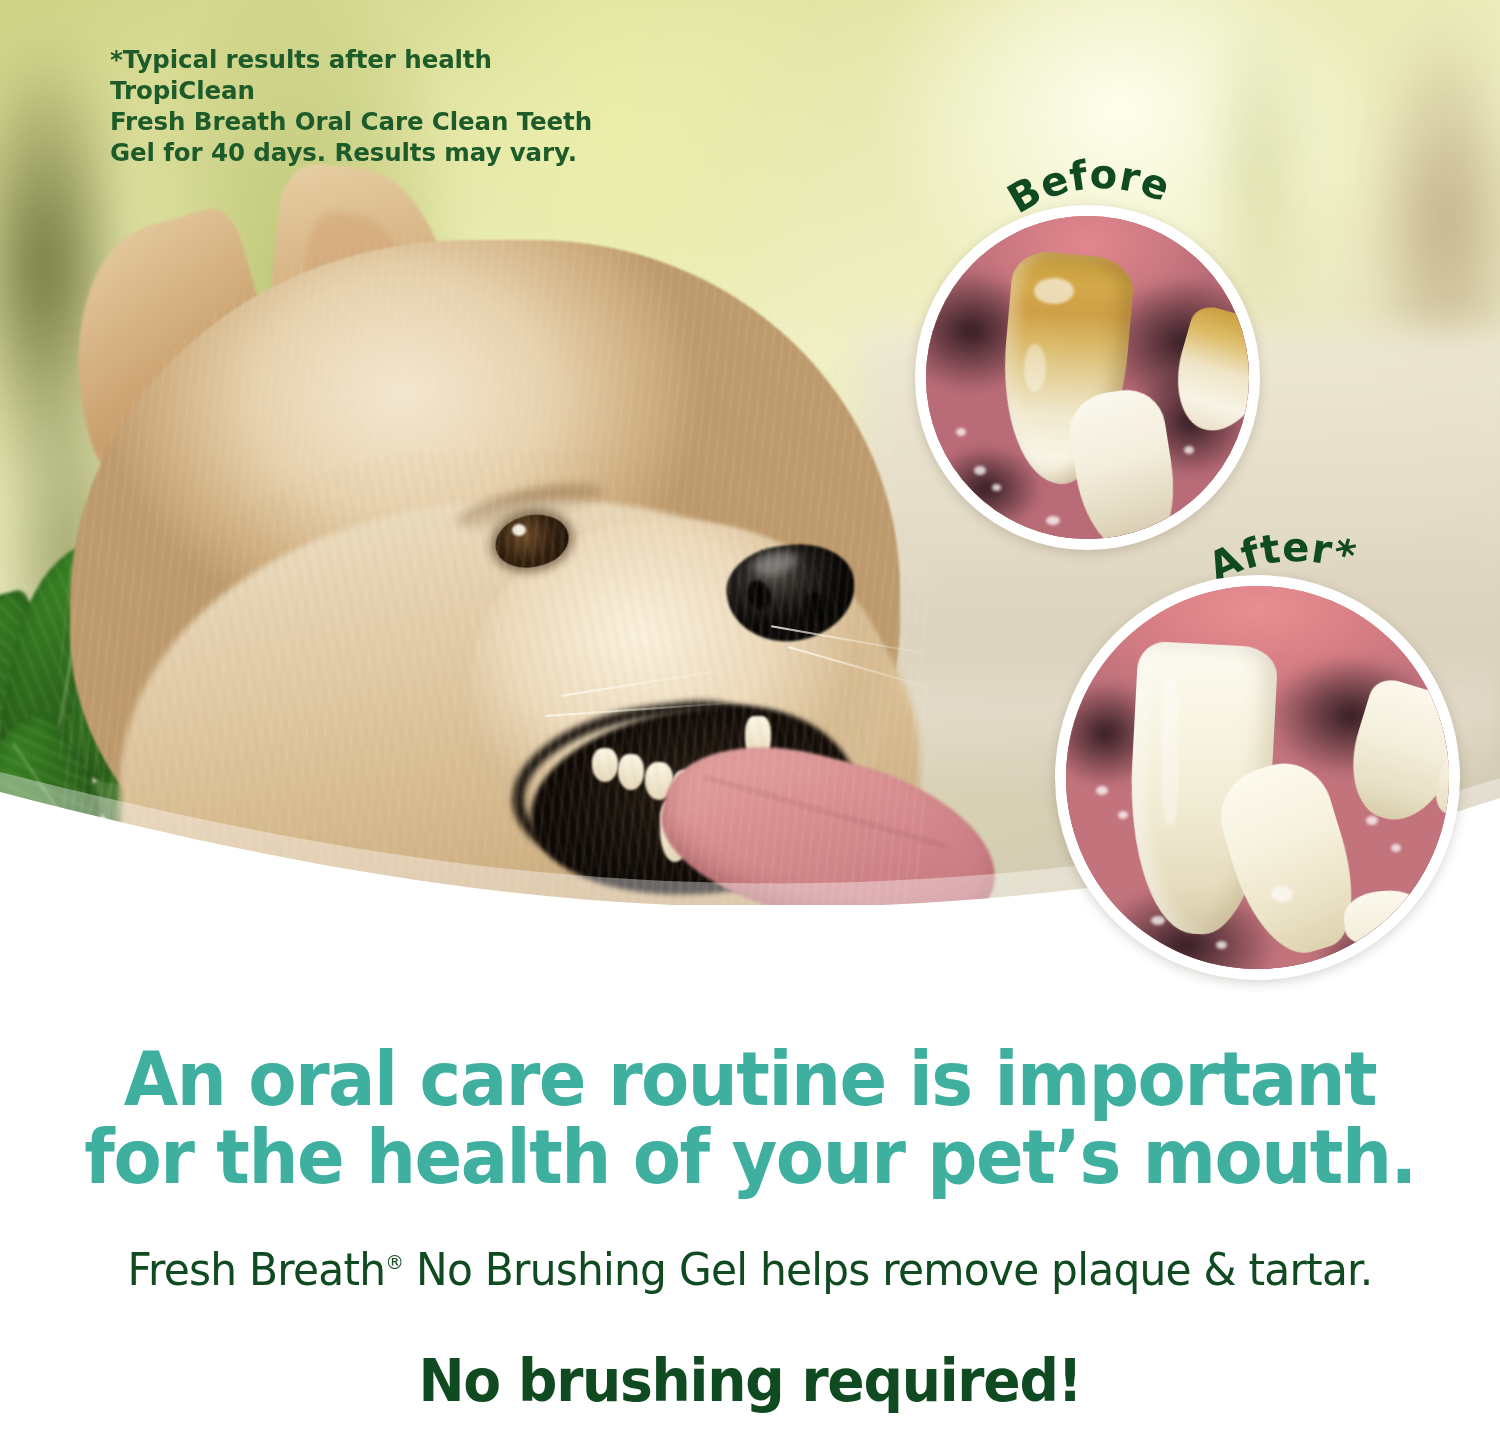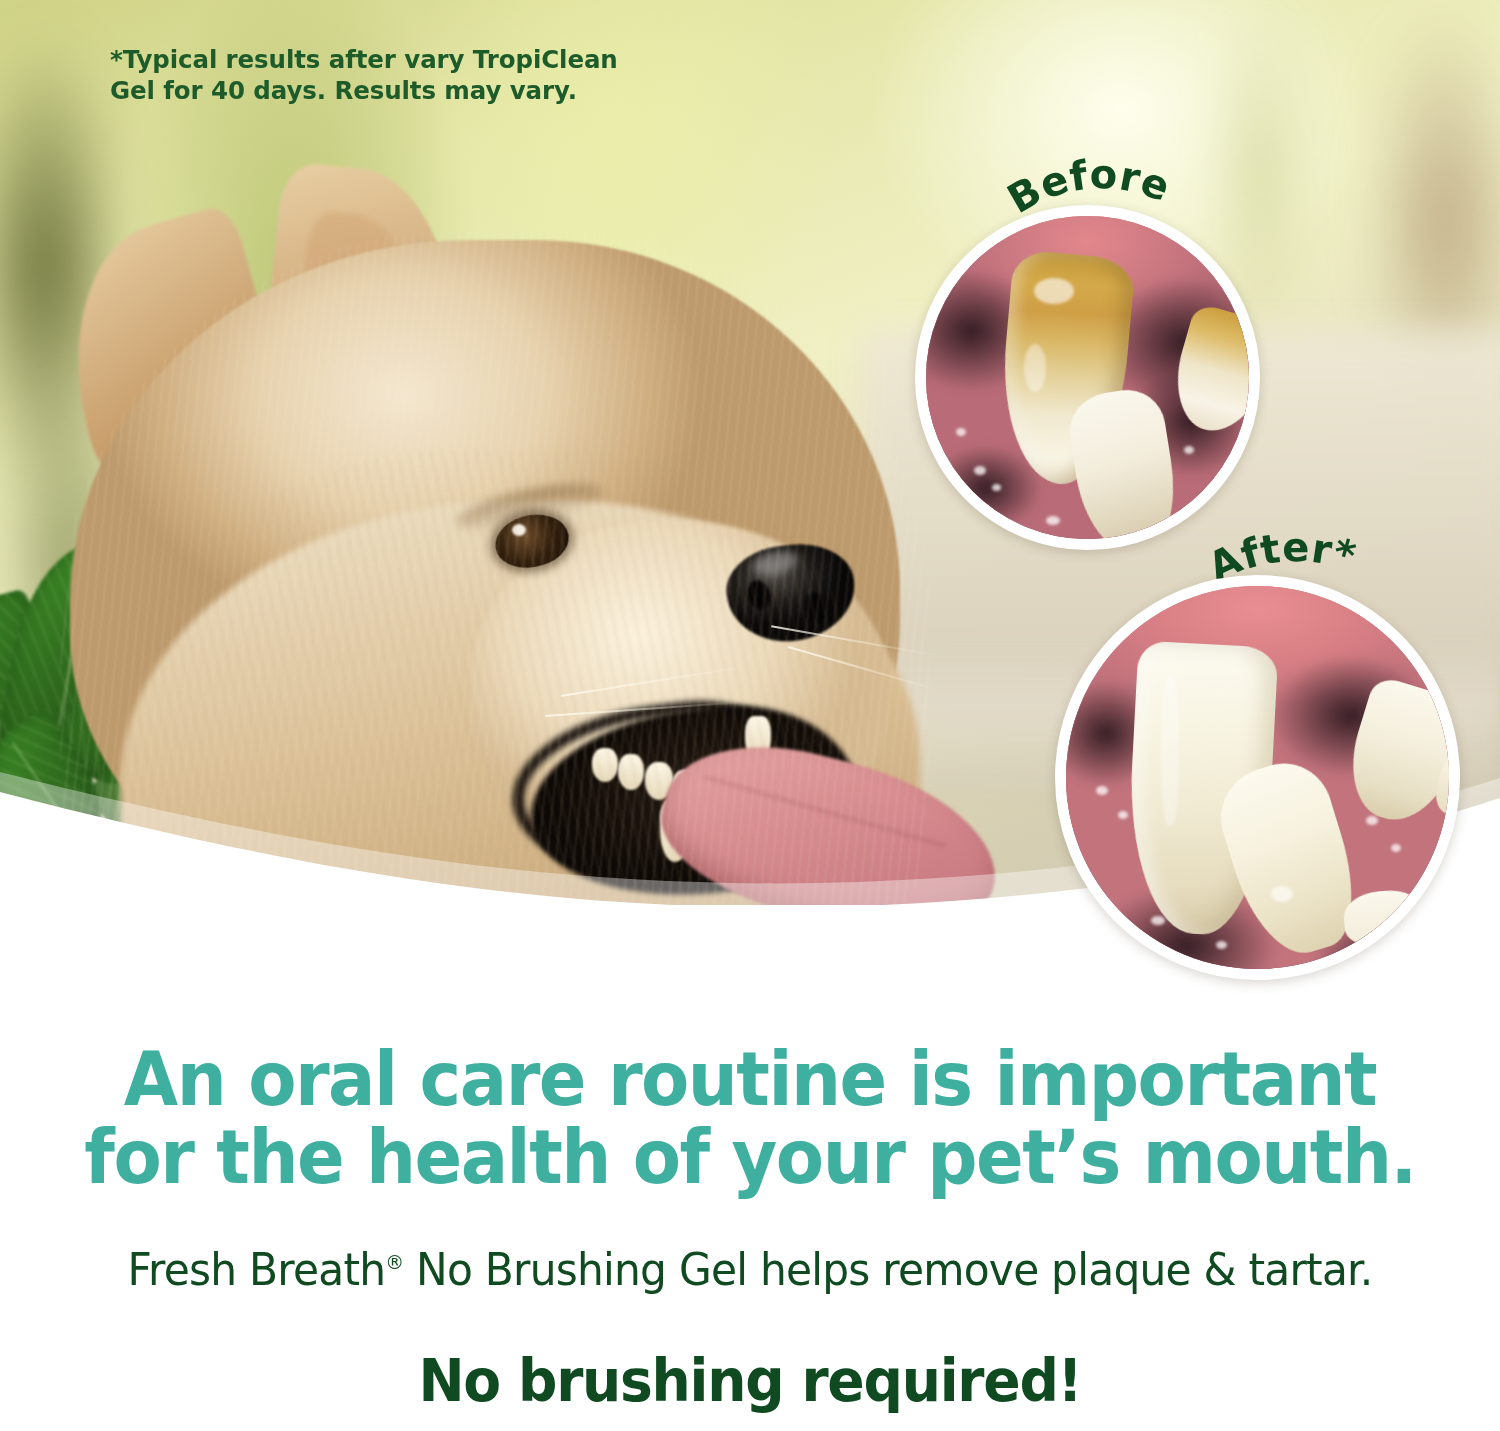--- a/index.html
+++ b/index.html
@@ -452,21 +452,22 @@
       <div class="spec" style="left:30px;top:200px;width:12px;height:9px;"></div>
       <div class="spec" style="left:52px;top:225px;width:10px;height:8px;"></div>
       <div class="spec" style="left:300px;top:230px;width:12px;height:9px;"></div>
       <div class="spec" style="left:325px;top:258px;width:10px;height:8px;"></div>
       <div class="spec" style="left:85px;top:330px;width:14px;height:9px;"></div>
       <div class="spec" style="left:150px;top:355px;width:11px;height:8px;"></div>
     </div>
   </div>
 
   <div class="disclaimer">
-    <div>*Typical results after vary TropiClean</div>
+    <div>*Typical results after health TropiClean</div>
+    <div>Fresh Breath Oral Care Clean Teeth</div>
     <div>Gel for 40 days. Results may vary.</div>
   </div>
 
   <div class="headline">
     <div>An oral care routine is important</div>
     <div>for the health of your pet’s mouth.</div>
   </div>
 
   <div class="subline">
     <span>Fresh Breath</span><span class="reg">®</span><span> No Brushing Gel helps remove plaque &amp; tartar.</span>

